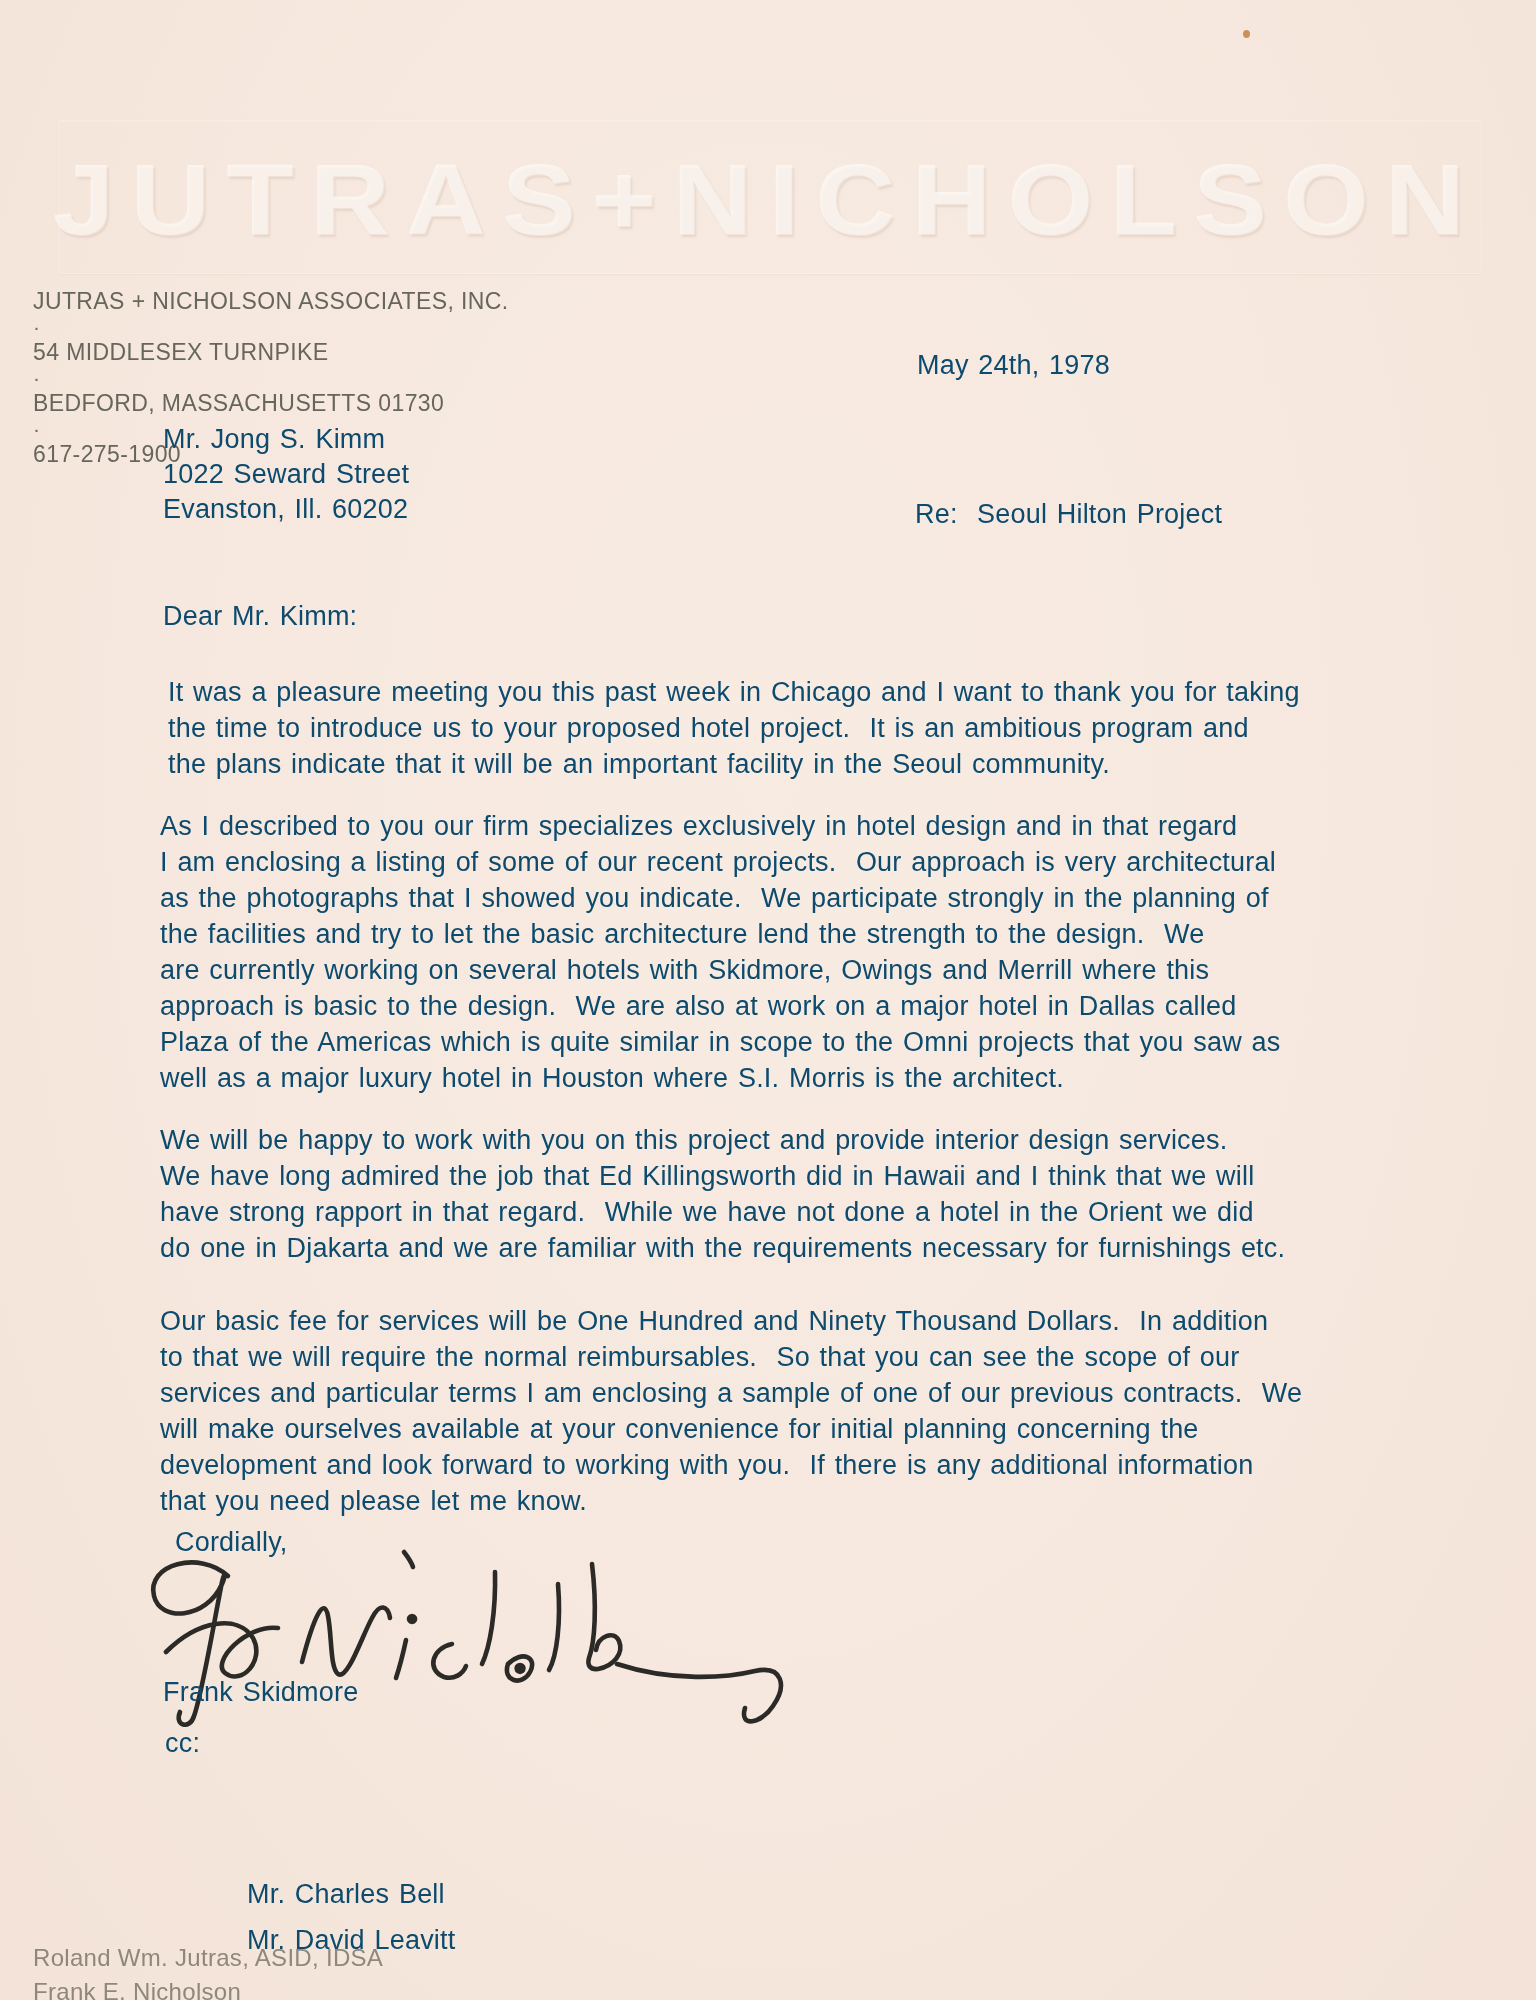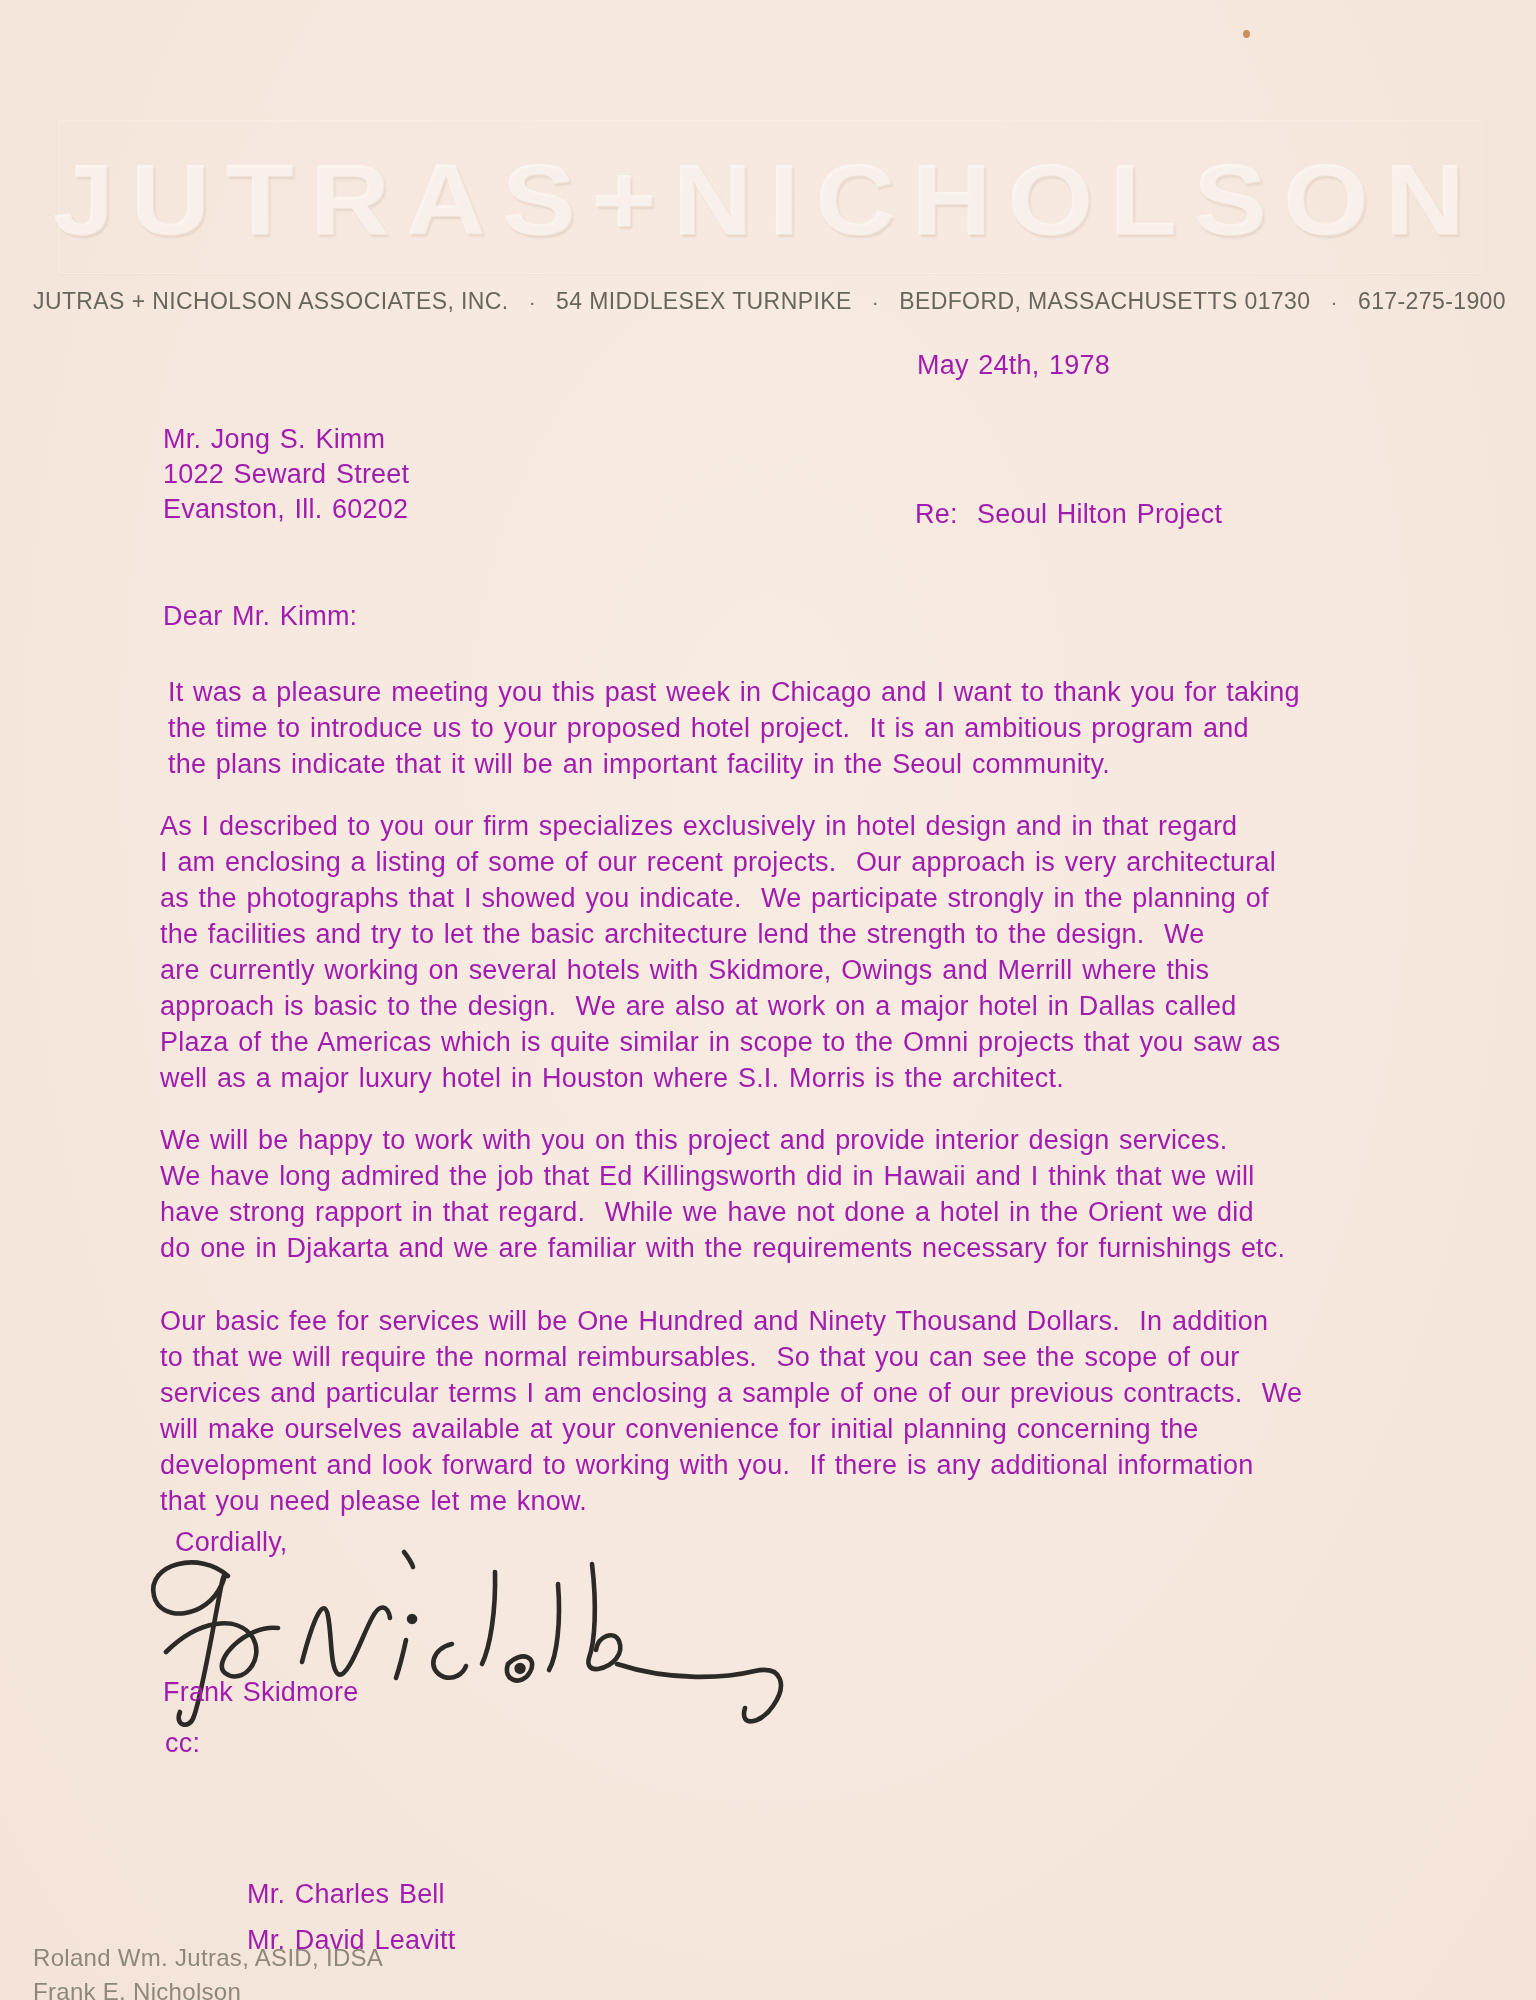--- a/index.html
+++ b/index.html
@@ -27,28 +27,29 @@
     color: rgba(252,245,238,0.42);
     text-shadow: -1px -1px 0 rgba(255,255,255,0.55), 1px 2px 2px rgba(193,166,148,0.28);
   }
 
   
   .letterhead-row {
     left: 33px; right: 30px; top: 288px;
     display: flex; align-items: baseline; justify-content: space-between;
     font-size: 23px; letter-spacing: 0.4px;
     color: #67665d;
+    flex-direction: column;
   }
   .letterhead-row .dot { font-size: 21px; color: #6d6c62; }
 
   
   .typed {
     font-size: 27px; line-height: 36px;
     letter-spacing: 0.2px; word-spacing: 2px;
-    color: #a21caf;
+    color: #0c4a6e;
     white-space: pre-wrap;
   }
   .date-line      { left: 917px; top: 347px; }
   .recipient      { left: 163px; top: 422px; line-height: 35px; }
   .re-line        { left: 915px; top: 496px; }
   .salutation     { left: 163px; top: 598px; }
   .para-1         { left: 160px; top: 674px; width: 1340px; margin-left: 8px; }
   .para-2         { left: 160px; top: 808px; width: 1345px; }
   .para-3         { left: 160px; top: 1122px; width: 1345px; }
   .para-4         { left: 160px; top: 1297px; width: 1345px; margin-top: 6px; }

